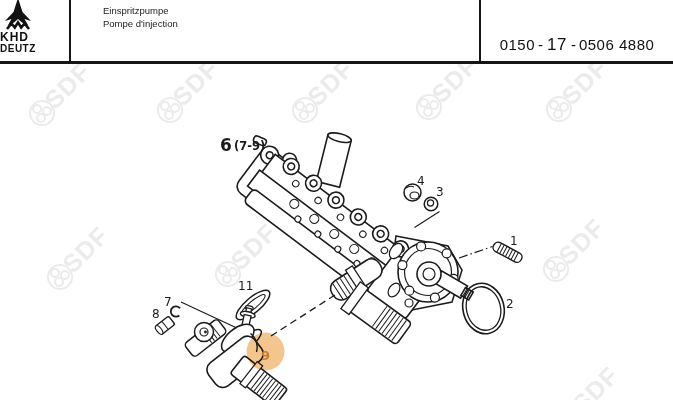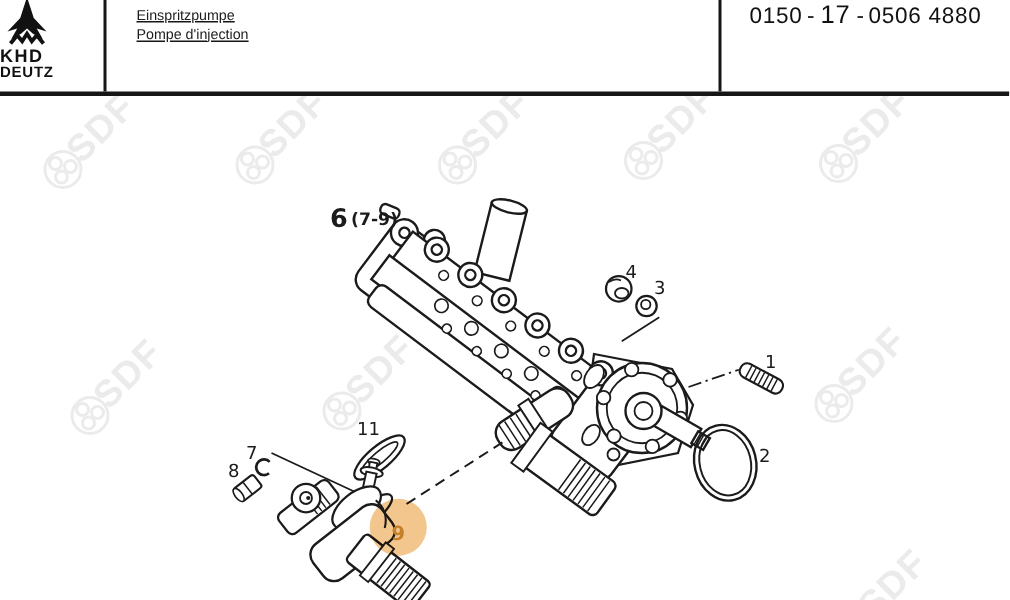--- a/index.html
+++ b/index.html
@@ -6,23 +6,23 @@
   #page{position:relative;width:673px;height:400px;background:#ffffff;overflow:hidden;
         font-family:"Liberation Sans",sans-serif;color:#161616;}
   
   #header{position:absolute;left:0;top:0;width:673px;height:61px;
           border-bottom:3px solid #161616;display:flex;background:#fff;z-index:5;}
   #logo-cell{width:69px;height:100%;border-right:2px solid #161616;
              display:flex;flex-direction:column;align-items:flex-start;justify-content:flex-start;padding-top:0;}
   #logo-cell .tree{margin-top:-2px;}
   .brand{font-weight:800;font-size:12px;line-height:11px;letter-spacing:1px;color:#111;}
   .brand2{font-weight:800;font-size:10px;line-height:12px;letter-spacing:0.5px;color:#111;}
-  #title-cell{flex:1;padding:5px 0 0 20px;text-decoration:underline;}
+  #title-cell{flex:1;padding:5px 0 0 32px;}
   .title-line{font-size:9.5px;line-height:12.5px;color:#1c1c1c;}
-  #number-cell{width:192px;border-left:2px solid #161616;display:flex;align-items:flex-start;
+  #number-cell{width:192px;border-left:2px solid #161616;display:flex;align-items:flex-end;
                justify-content:center;padding-bottom:6px;}
   #doc-number{display:flex;align-items:baseline;white-space:nowrap;color:#111;}
   #doc-number .small{font-size:15px;letter-spacing:0.5px;}
   #doc-number .big{font-size:17px;letter-spacing:0.5px;margin:0 1px;}
   #doc-number .sep{font-size:15px;margin:0 3px;}
   
   .wm{position:absolute;width:78px;height:78px;pointer-events:none;z-index:3;
       mix-blend-mode:multiply;}
   .wm svg{position:absolute;left:0;bottom:6px;}
   .wm span{position:absolute;left:22px;top:34px;display:inline-block;

